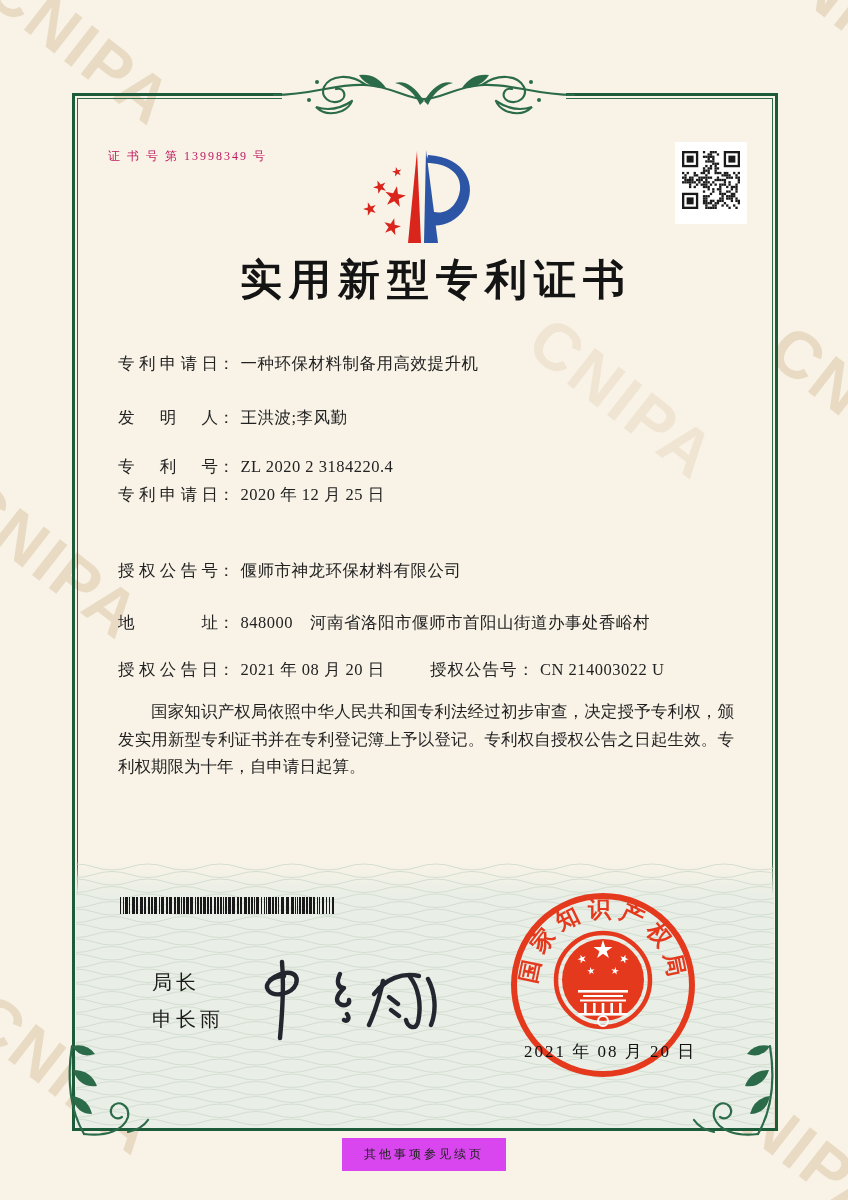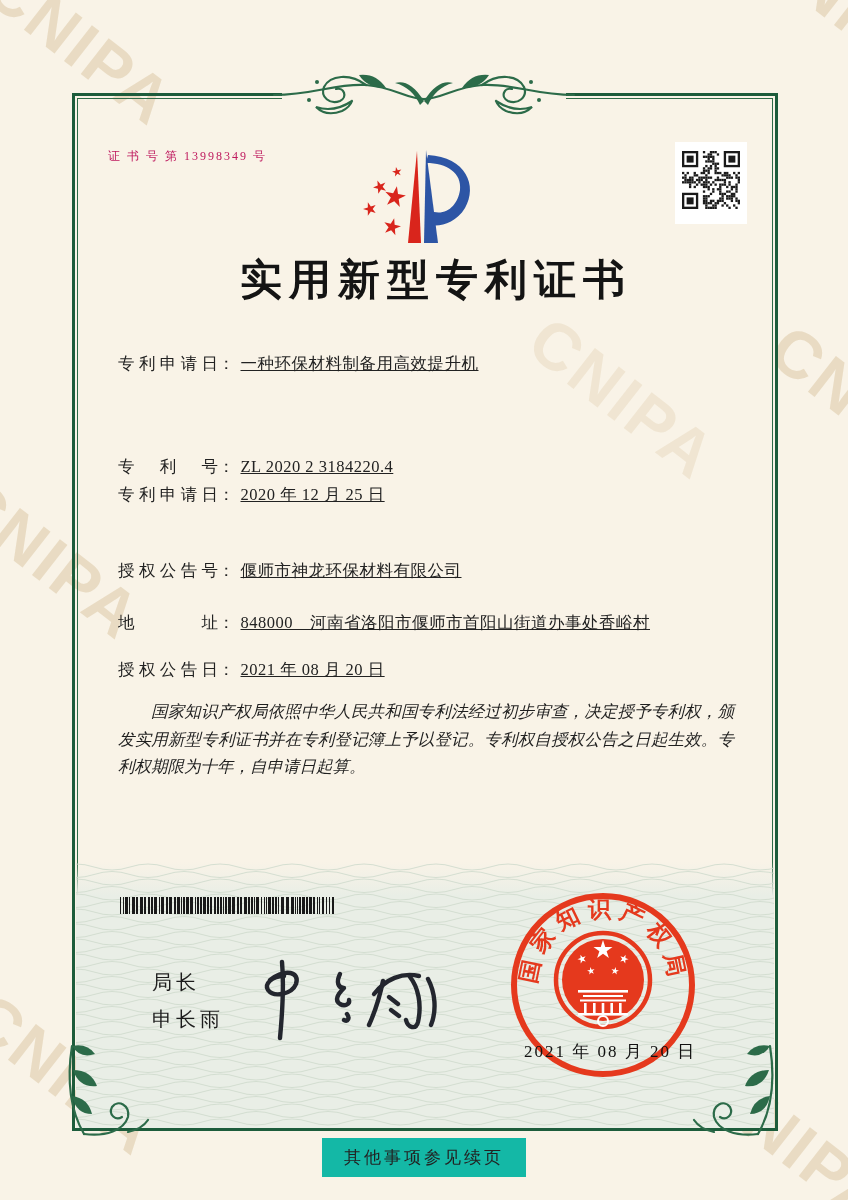--- a/index.html
+++ b/index.html
@@ -21,36 +21,36 @@
   .orn{position:absolute;}
   .orn path,.orn circle{stroke:#2c6b49;fill:none;stroke-width:2.2;stroke-linecap:round;}
   .orn .lf{fill:#2c6b49;stroke:none;}
   .orn .mask{fill:#f9f3e7;stroke:none;}
   
   .certno{position:absolute;left:108px;top:148px;font-size:12px;letter-spacing:2px;color:#be185d;}
   .title{position:absolute;left:0;right:0;top:252px;text-align:center;font-size:42px;
          font-weight:bold;letter-spacing:7px;color:#141414;padding-left:24px;}
   .field{position:absolute;left:118px;font-size:16.5px;line-height:1.35;color:#222;white-space:nowrap;}
   .flabel{display:inline-block;width:100px;text-align:justify;text-align-last:justify;vertical-align:bottom;}
-  .fvalue{margin-left:6px;letter-spacing:.5px;text-decoration:underline;}
+  .fvalue{margin-left:6px;letter-spacing:.5px;}
   .g2{position:absolute;left:312px;top:0;white-space:nowrap;}
   .g2 .flabel2{letter-spacing:1px;}
   .paras{position:absolute;left:118px;top:698px;width:616px;font-size:16.5px;line-height:27.6px;
-         text-align:justify;color:#1f1f1f;font-style:italic;}
+         text-align:justify;color:#1f1f1f;}
   .paras p{margin:0;text-indent:2em;}
   .director{position:absolute;left:120px;font-size:20px;letter-spacing:4px;color:#1c1c1c;margin-left:32px;}
   .sig{position:absolute;left:252px;top:952px;}
   .sig path{fill:none;stroke:#23262e;stroke-width:4.4;stroke-linecap:round;stroke-linejoin:round;}
   .seal{position:absolute;left:508px;top:890px;width:190px;height:190px;}
   .sealdate{position:absolute;left:524px;top:1040px;width:176px;font-size:17px;letter-spacing:2px;
             color:#111;white-space:nowrap;z-index:5;}
   .pagenum{position:absolute;left:72px;width:706px;top:1094px;text-align:center;font-size:15.5px;
            letter-spacing:2px;color:#333;}
-  .note{position:absolute;left:50%;transform:translateX(-50%);top:1138px;background:#14b8a6;
-        padding:8px 22px;font-size:17px;letter-spacing:3px;color:#222;white-space:nowrap;}
+  .note{position:absolute;left:50%;transform:translateX(-50%);top:1138px;background:#d946ef;
+        padding:8px 22px;font-size:12px;letter-spacing:3px;color:#222;white-space:nowrap;}
   .qrbox{position:absolute;left:675px;top:142px;width:72px;height:82px;background:#ffffff;}
   .qrbox svg{position:absolute;left:7px;top:9px;}
   .logo{position:absolute;left:352px;top:146px;}
   .barcode{position:absolute;left:120px;top:897px;}
 </style>
 </head>
 <body>
 
 <div class="page">
 
@@ -364,34 +364,40 @@
         <rect x="46.4" y="55.67999999999999" width="2.32" height="2.32" fill="#1a1a1a"></rect>
         <rect x="53.36" y="55.67999999999999" width="2.32" height="2.32" fill="#1a1a1a"></rect>
       </svg>
   </div>
 
   <div class="title">实用新型专利证书</div>
 
   <div class="field" style="top:353px">
     <span class="flabel">专利申请日</span><span>：</span><span class="fvalue">一种环保材料制备用高效提升机</span>
   </div>
+  <div class="field" style="top:407px">
+    <span class="flabel">发明人</span><span>：</span><span class="fvalue">王洪波;李风勤</span>
+  </div>
   <div class="field" style="top:456px">
     <span class="flabel">专利号</span><span>：</span><span class="fvalue">ZL 2020 2 3184220.4</span>
   </div>
   <div class="field" style="top:484px">
     <span class="flabel">专利申请日</span><span>：</span><span class="fvalue">2020 年 12 月 25 日</span>
   </div>
   <div class="field" style="top:560px">
     <span class="flabel">授权公告号</span><span>：</span><span class="fvalue">偃师市神龙环保材料有限公司</span>
   </div>
   <div class="field" style="top:612px">
     <span class="flabel">地址</span><span>：</span><span class="fvalue">848000　河南省洛阳市偃师市首阳山街道办事处香峪村</span>
   </div>
   <div class="field" style="top:659px">
     <span class="flabel">授权公告日</span><span>：</span><span class="fvalue">2021 年 08 月 20 日</span>
+    <span class="g2">
+      <span class="flabel2">授权公告号</span><span>：</span><span class="fvalue">CN 214003022 U</span>
+    </span>
   </div>
 
   <div class="paras">
     <p>国家知识产权局依照中华人民共和国专利法经过初步审查，决定授予专利权，颁发实用新型专利证书并在专利登记簿上予以登记。专利权自授权公告之日起生效。专利权期限为十年，自申请日起算。</p>
   </div>
 
   <svg class="barcode" id="barcode-svg" width="216" height="17" viewBox="0 0 216 17">
       <rect x="0" y="0" width="1" height="17" fill="#191919"></rect>
       <rect x="3" y="0" width="1" height="17" fill="#191919"></rect>
       <rect x="5" y="0" width="3" height="17" fill="#191919"></rect>

